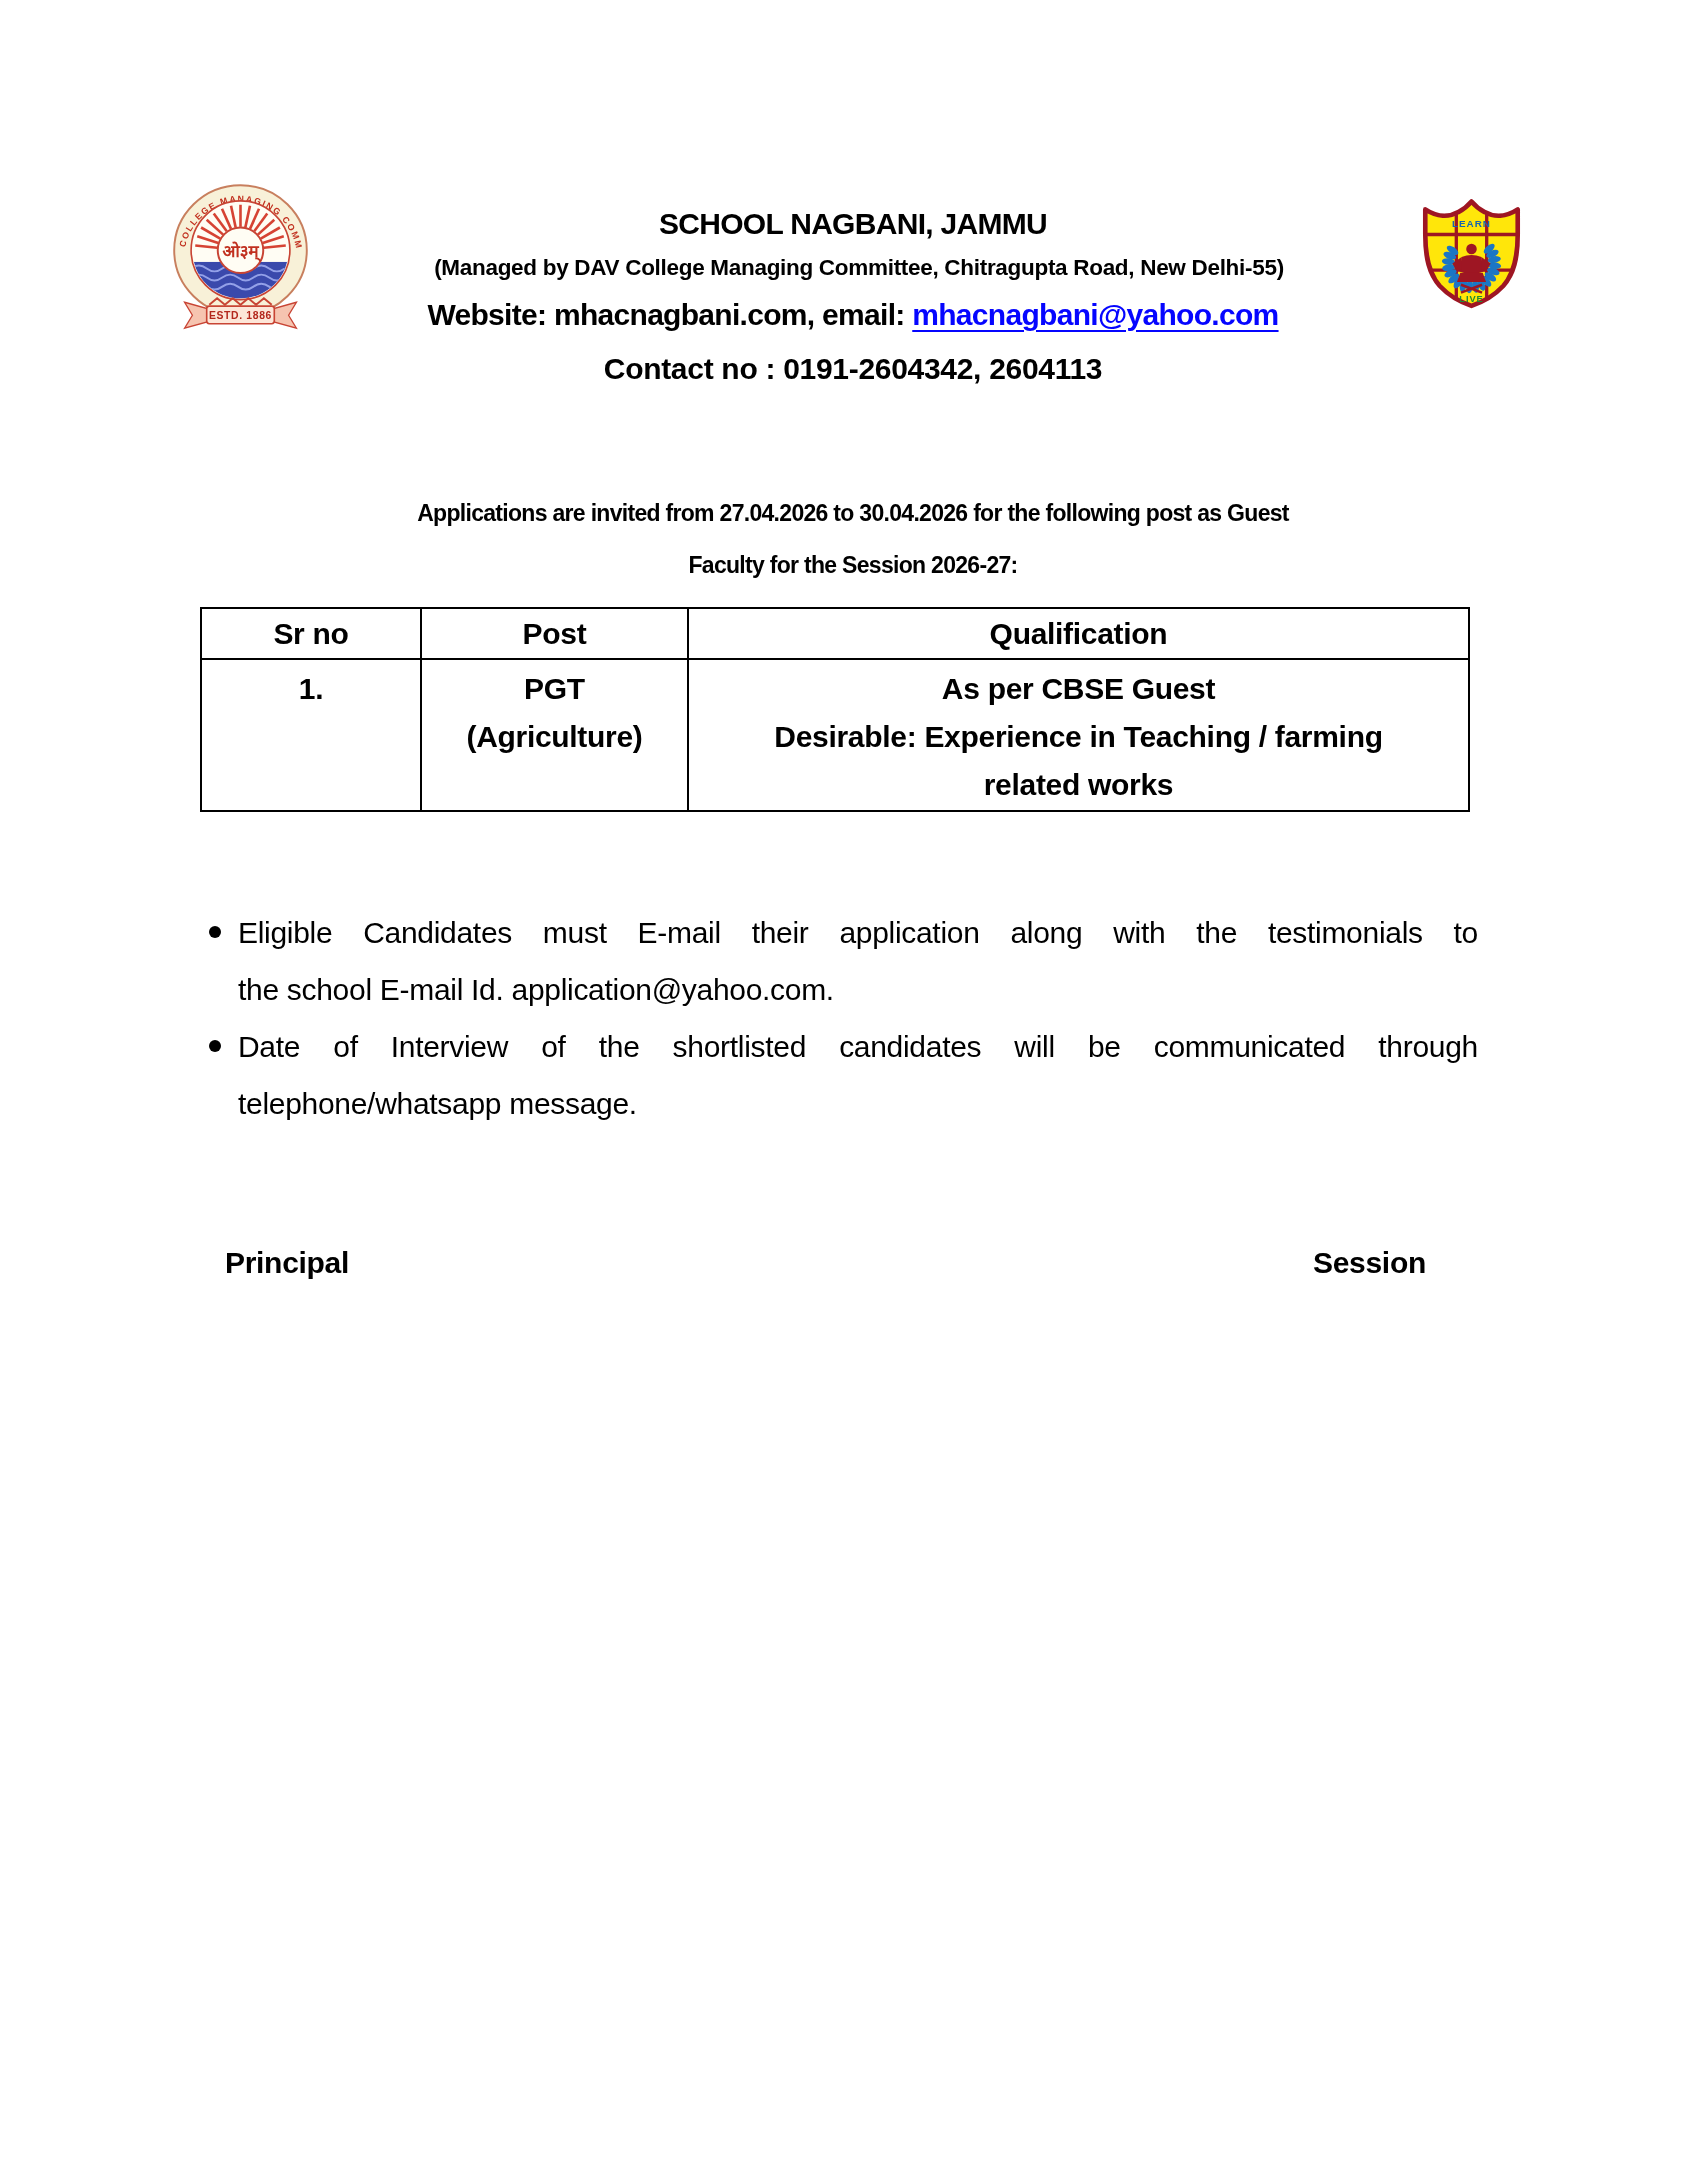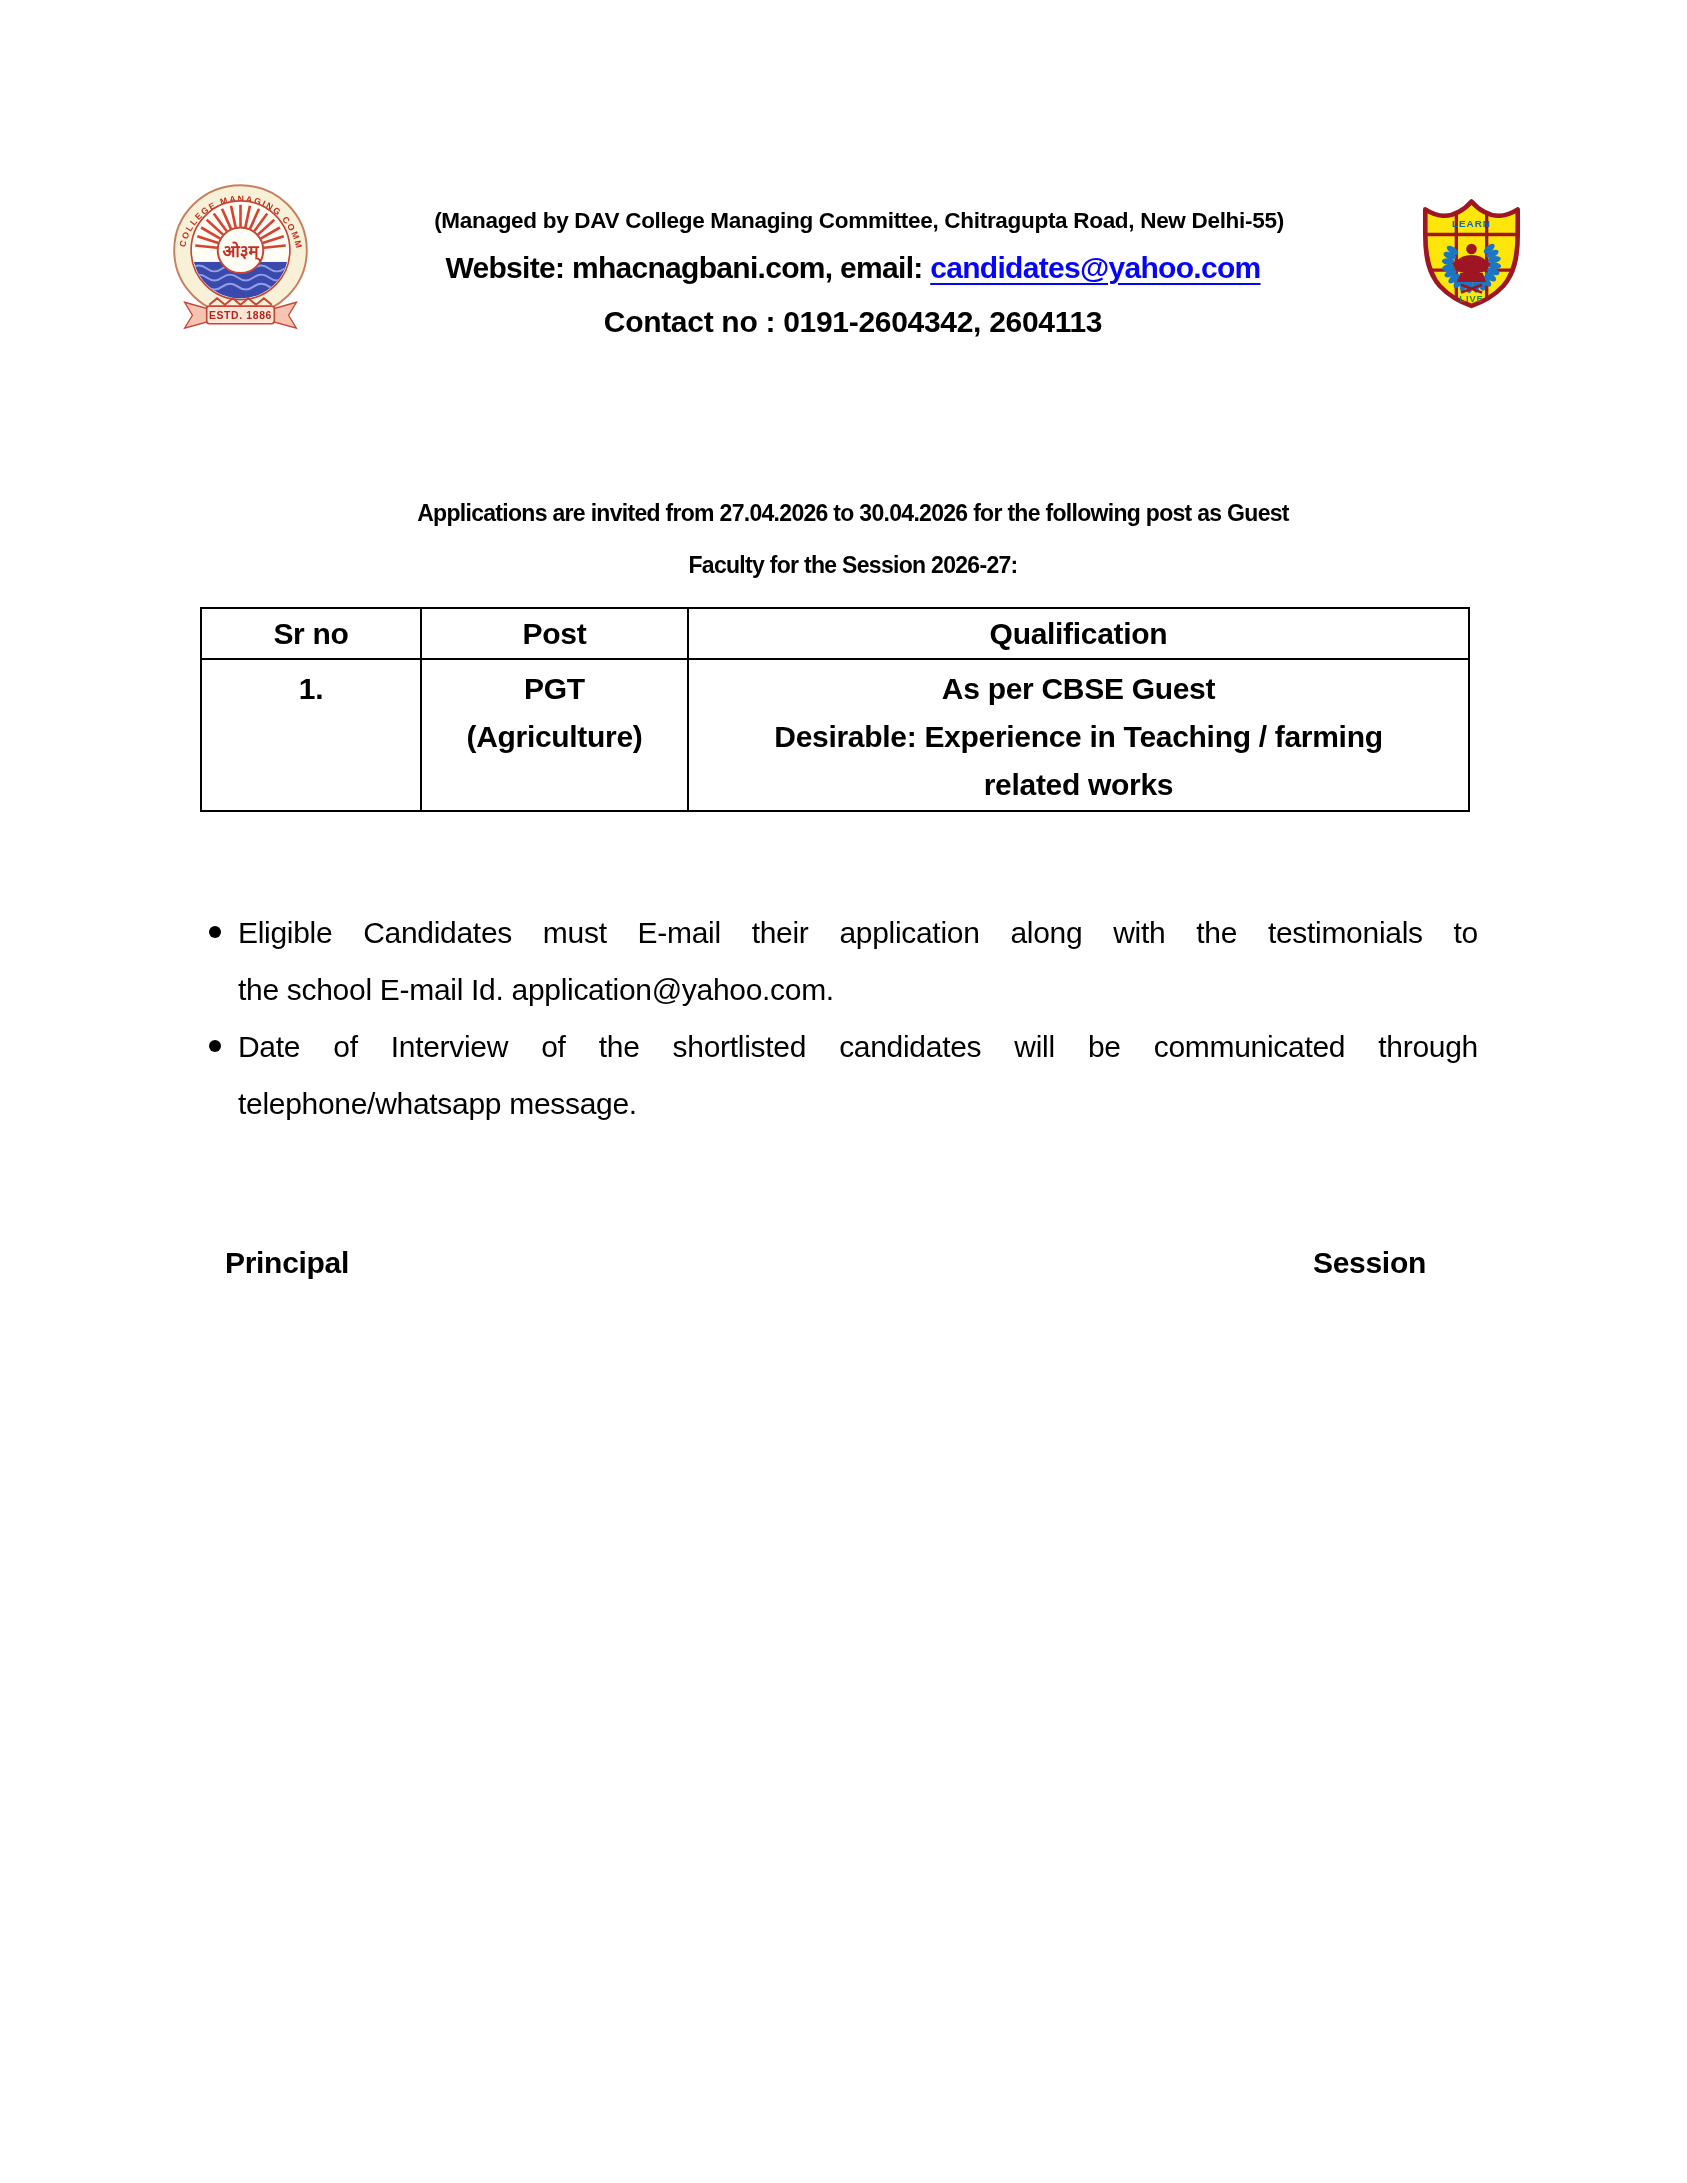--- a/index.html
+++ b/index.html
@@ -163,22 +163,23 @@
       <path d="M 63,92 Q 78,86 93,92 L 96,114 Q 78,122 60,114 Z"></path>
       <path d="M 63,92 L 49,102 L 56,114 L 63,110 Z"></path>
       <path d="M 93,92 L 107,102 L 100,114 L 93,110 Z"></path>
       <path d="M 61,116 L 56,130 L 100,130 L 95,116 Z"></path>
       <path d="M 62,146 L 94,134 M 62,134 L 94,146" stroke="#9E1623" stroke-width="4" fill="none"></path>
     </g>
     <text x="78" y="160" text-anchor="middle" font-size="14" font-weight="bold" fill="#1E8A36" letter-spacing="1.5">LIVE</text>
   </svg>
 
   <div class="headblock">
+    <div class="t1">SCHOOL NAGBANI, JAMMU</div>
     <div class="managed">(Managed by DAV College Managing Committee, Chitragupta Road, New Delhi-55)</div>
-    <div class="site"><span>Website: mhacnagbani.com, email: </span><a class="email">candidates@yahoo.com</a></div>
+    <div class="site"><span>Website: mhacnagbani.com, email: </span><a class="email">mhacnagbani@yahoo.com</a></div>
     <div class="contact">Contact no : 0191-2604342, 2604113</div>
   </div>
 
   <div class="intro">
     <div>Applications are invited from 27.04.2026 to 30.04.2026 for the following post as Guest</div>
     <div>Faculty for the Session 2026-27:</div>
   </div>
 
   <table class="posts">
     <colgroup>

